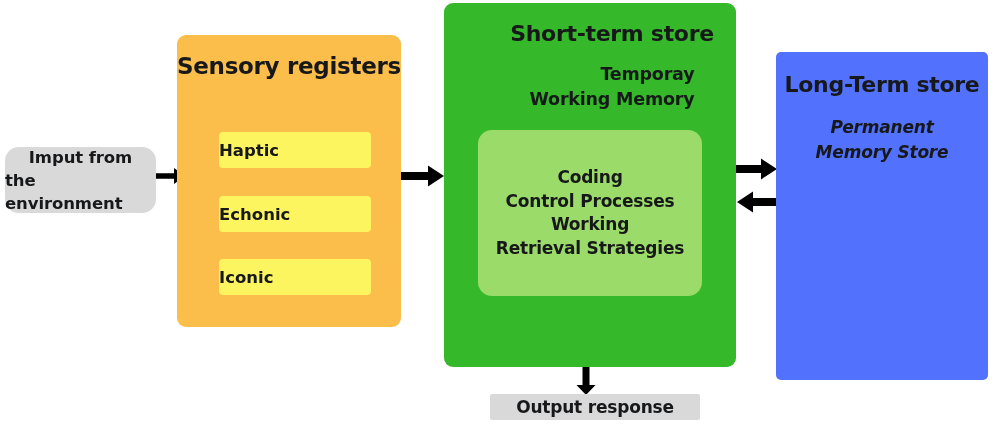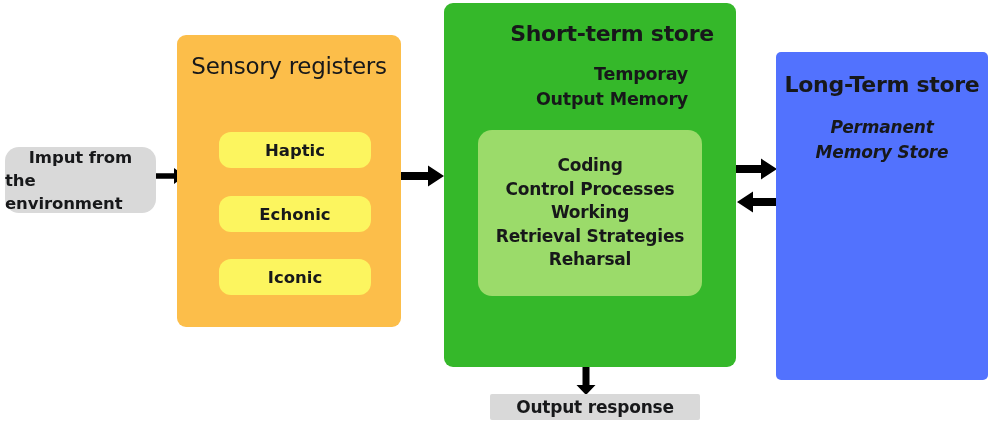--- a/index.html
+++ b/index.html
@@ -50,34 +50,34 @@
     left: 177px;
     top: 35px;
     width: 224px;
     height: 292px;
     background: #fcbe4a;
     border-radius: 9px;
   }
   #sensory-title {
     margin-top: 18px;
     font-size: 23px;
-    font-weight: normal;
+    font-weight: bold;
     color: #17181a;
     letter-spacing: -0.3px;
   }
   .sensory-item {
     position: absolute;
     left: 42px;
     width: 152px;
     height: 36px;
     background: #fcf55f;
-    border-radius: 12px;
+    border-radius: 4px;
     display: flex;
     align-items: center;
-    justify-content: center;
+    justify-content: flex-start;
     font-size: 16.5px;
     font-weight: bold;
     color: #17181a;
   }
   #sensory-item-0 { top: 97px; }
   #sensory-item-1 { top: 161px; }
   #sensory-item-2 { top: 224px; }
 
   
   #sts-box {
@@ -217,28 +217,27 @@
   <div class="arrow" id="arrow-sensory-sts">
     <svg width="44" height="26" viewBox="0 0 44 26" aria-hidden="true">
       <path d="M0 9 H27 V2.5 L43 13 L27 23.5 V17 H0 Z" fill="#000000"></path>
     </svg>
   </div>
 
   <div class="box" id="sts-box">
     <span id="sts-title">Short-term store</span>
     <div id="sts-subtitle">
       <div class="line">Temporay</div>
-      <div class="line">Output Memory</div>
+      <div class="line">Working Memory</div>
     </div>
     <div id="sts-inner">
       <div class="line">Coding</div>
       <div class="line">Control Processes</div>
       <div class="line">Working</div>
       <div class="line">Retrieval Strategies</div>
-      <div class="line">Reharsal</div>
     </div>
   </div>
 
   <div class="arrow" id="arrow-sts-lts">
     <svg width="42" height="24" viewBox="0 0 42 24" aria-hidden="true">
       <path d="M0 8 H25 V1.5 L41 12 L25 22.5 V16 H0 Z" fill="#000000"></path>
     </svg>
   </div>
 
   <div class="arrow" id="arrow-lts-sts">

